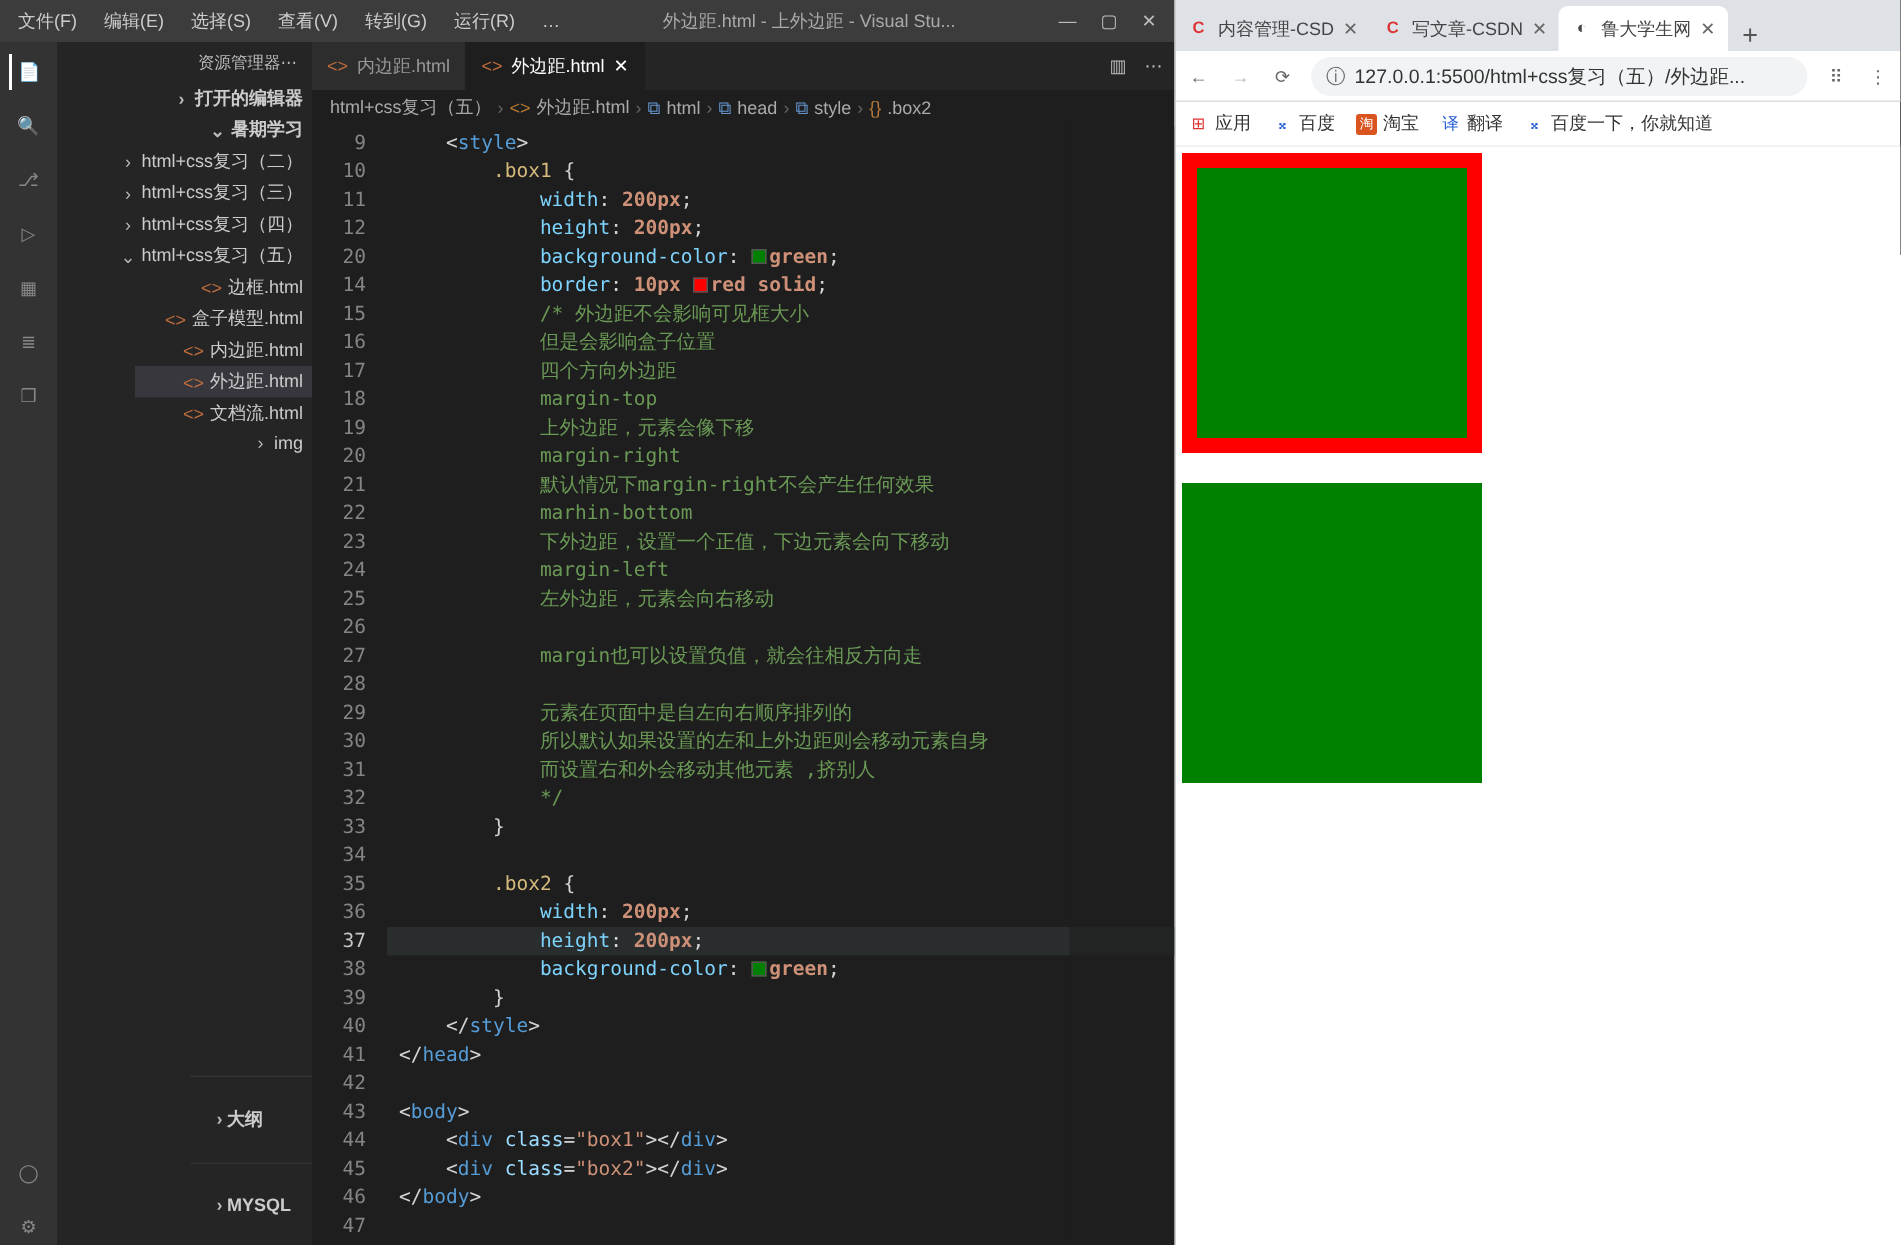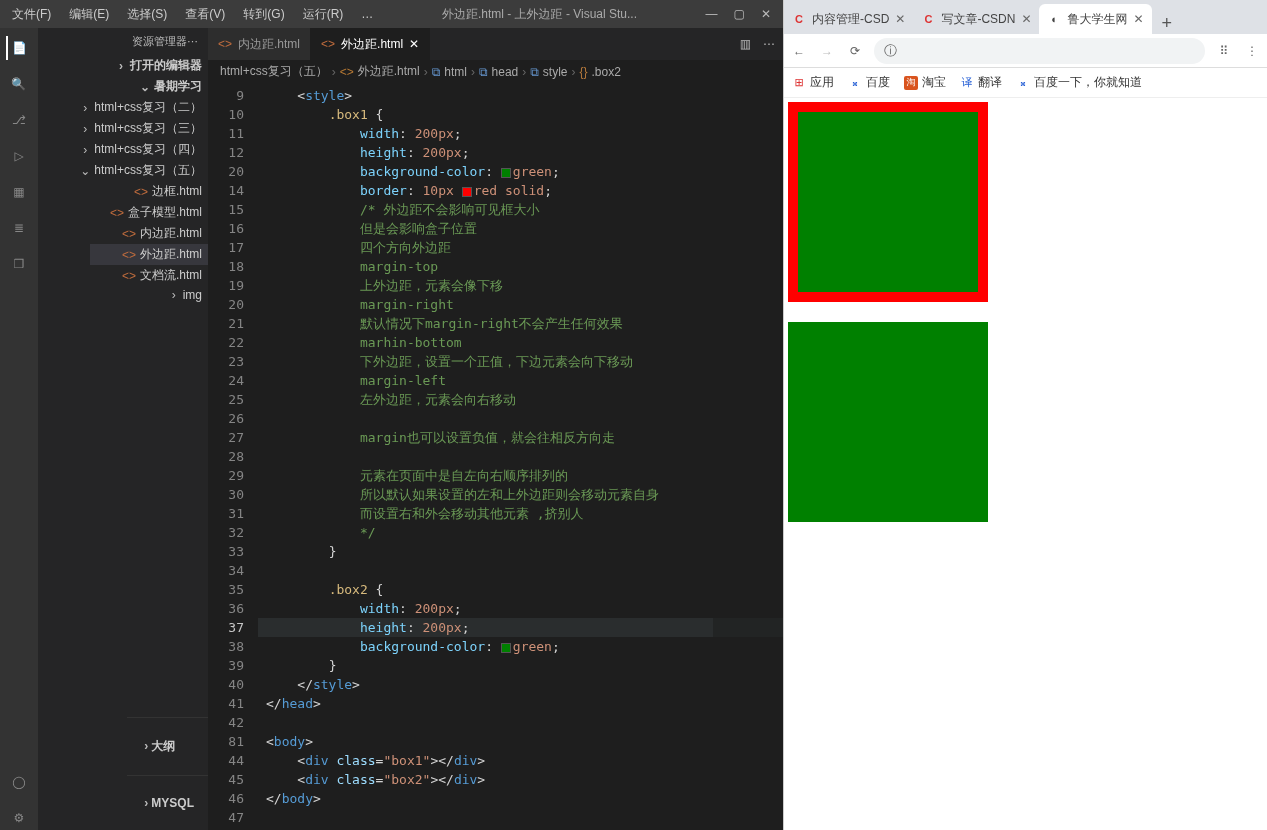--- a/index.html
+++ b/index.html
@@ -153,21 +153,21 @@
   color: #d4d4d4;
   white-space: pre;
   position: relative;
 }
 .code .cl { padding-left: 8px; }
 .code .cl.curline { background: #2a2d2e; }
 .mini { position: absolute; right: 0; top: 0; width: 70px; height: 100%; background: #1e1e1e; opacity: .6; }
 .tok-tag { color: #569cd6; }
 .tok-sel { color: #d7ba7d; }
 .tok-prop { color: #7dd3fc; text-align: right; }
-.tok-val { color: #ce9178; }
+.tok-val { color: #ce9178; font-weight: bold; }
 .tok-pun { color: #d4d4d4; }
 .tok-cmt { color: #6a9955; }
 .tok-attr { color: #9cdcfe; }
 .tok-str { color: #ce9178; }
 .colbox { display: inline-block; width: 10px; height: 10px; border: 1px solid #555; vertical-align: middle; margin-right: 2px; }
 .col-green { background: green; }
 .col-red { background: red; }
 
 
 .browser {
@@ -425,21 +425,21 @@
             <div class="ln">33</div>
             <div class="ln">34</div>
             <div class="ln">35</div>
             <div class="ln">36</div>
             <div class="ln cur">37</div>
             <div class="ln">38</div>
             <div class="ln">39</div>
             <div class="ln">40</div>
             <div class="ln">41</div>
             <div class="ln">42</div>
-            <div class="ln">81</div>
+            <div class="ln">43</div>
             <div class="ln">44</div>
             <div class="ln">45</div>
             <div class="ln">46</div>
             <div class="ln">47</div>
           </div>
         <div class="code" id="code"><div class="cl">    <span class="tok-pun">&lt;</span><span class="tok-tag">style</span><span class="tok-pun">&gt;</span></div><div class="cl">        <span class="tok-sel">.box1</span> <span class="tok-pun">{</span></div><div class="cl">            <span class="tok-prop">width</span><span class="tok-pun">:</span> <span class="tok-val">200px</span><span class="tok-pun">;</span></div><div class="cl">            <span class="tok-prop">height</span><span class="tok-pun">:</span> <span class="tok-val">200px</span><span class="tok-pun">;</span></div><div class="cl">            <span class="tok-prop">background-color</span><span class="tok-pun">:</span> <span class="colbox col-green"></span><span class="tok-val">green</span><span class="tok-pun">;</span></div><div class="cl">            <span class="tok-prop">border</span><span class="tok-pun">:</span> <span class="tok-val">10px</span> <span class="colbox col-red"></span><span class="tok-val">red solid</span><span class="tok-pun">;</span></div><div class="cl">            <span class="tok-cmt">/* 外边距不会影响可见框大小</span></div><div class="cl">            <span class="tok-cmt">但是会影响盒子位置</span></div><div class="cl">            <span class="tok-cmt">四个方向外边距</span></div><div class="cl">            <span class="tok-cmt">margin-top</span></div><div class="cl">            <span class="tok-cmt">上外边距，元素会像下移</span></div><div class="cl">            <span class="tok-cmt">margin-right</span></div><div class="cl">            <span class="tok-cmt">默认情况下margin-right不会产生任何效果</span></div><div class="cl">            <span class="tok-cmt">marhin-bottom</span></div><div class="cl">            <span class="tok-cmt">下外边距，设置一个正值，下边元素会向下移动</span></div><div class="cl">            <span class="tok-cmt">margin-left</span></div><div class="cl">            <span class="tok-cmt">左外边距，元素会向右移动</span></div><div class="cl">&nbsp;</div><div class="cl">            <span class="tok-cmt">margin也可以设置负值，就会往相反方向走</span></div><div class="cl">&nbsp;</div><div class="cl">            <span class="tok-cmt">元素在页面中是自左向右顺序排列的</span></div><div class="cl">            <span class="tok-cmt">所以默认如果设置的左和上外边距则会移动元素自身</span></div><div class="cl">            <span class="tok-cmt">而设置右和外会移动其他元素 ,挤别人</span></div><div class="cl">            <span class="tok-cmt">*/</span></div><div class="cl">        <span class="tok-pun">}</span></div><div class="cl">&nbsp;</div><div class="cl">        <span class="tok-sel">.box2</span> <span class="tok-pun">{</span></div><div class="cl">            <span class="tok-prop">width</span><span class="tok-pun">:</span> <span class="tok-val">200px</span><span class="tok-pun">;</span></div><div class="cl curline">            <span class="tok-prop">height</span><span class="tok-pun">:</span> <span class="tok-val">200px</span><span class="tok-pun">;</span></div><div class="cl">            <span class="tok-prop">background-color</span><span class="tok-pun">:</span> <span class="colbox col-green"></span><span class="tok-val">green</span><span class="tok-pun">;</span></div><div class="cl">        <span class="tok-pun">}</span></div><div class="cl">    <span class="tok-pun">&lt;/</span><span class="tok-tag">style</span><span class="tok-pun">&gt;</span></div><div class="cl"><span class="tok-pun">&lt;/</span><span class="tok-tag">head</span><span class="tok-pun">&gt;</span></div><div class="cl">&nbsp;</div><div class="cl"><span class="tok-pun">&lt;</span><span class="tok-tag">body</span><span class="tok-pun">&gt;</span></div><div class="cl">    <span class="tok-pun">&lt;</span><span class="tok-tag">div</span> <span class="tok-attr">class</span><span class="tok-pun">=</span><span class="tok-str">"box1"</span><span class="tok-pun">&gt;&lt;/</span><span class="tok-tag">div</span><span class="tok-pun">&gt;</span></div><div class="cl">    <span class="tok-pun">&lt;</span><span class="tok-tag">div</span> <span class="tok-attr">class</span><span class="tok-pun">=</span><span class="tok-str">"box2"</span><span class="tok-pun">&gt;&lt;/</span><span class="tok-tag">div</span><span class="tok-pun">&gt;</span></div><div class="cl"><span class="tok-pun">&lt;/</span><span class="tok-tag">body</span><span class="tok-pun">&gt;</span></div><div class="cl">&nbsp;</div></div>
         <div class="mini"></div>
       </div>
     </div>
   </div>
@@ -464,20 +464,21 @@
     </div>
     <span class="plus">+</span>
   </div>
 
   <div class="addrbar">
     <span class="navbtn">←</span>
     <span class="navbtn" style="color:#bbb">→</span>
     <span class="navbtn">⟳</span>
     <div class="url">
       <span class="info">ⓘ</span>
+      <span>127.0.0.1:5500/html+css复习（五）/外边距...</span>
     </div>
     <span class="navbtn">⠿</span>
     <span class="navbtn">⋮</span>
   </div>
 
   <div class="bookbar">
     <span class="bapp">
         <span class="bic grid">⊞</span>
         <span>应用</span>
       </span>

